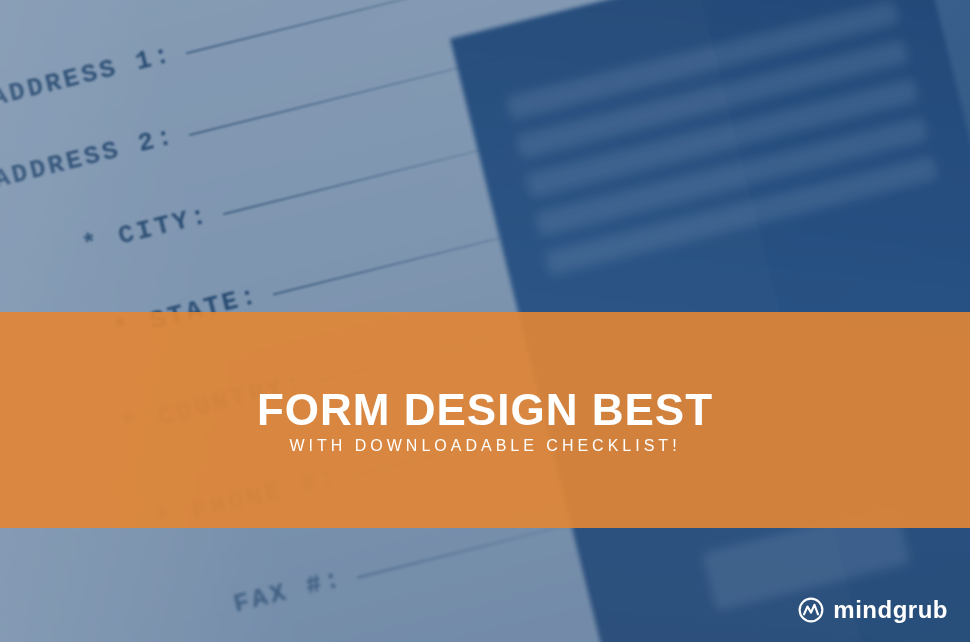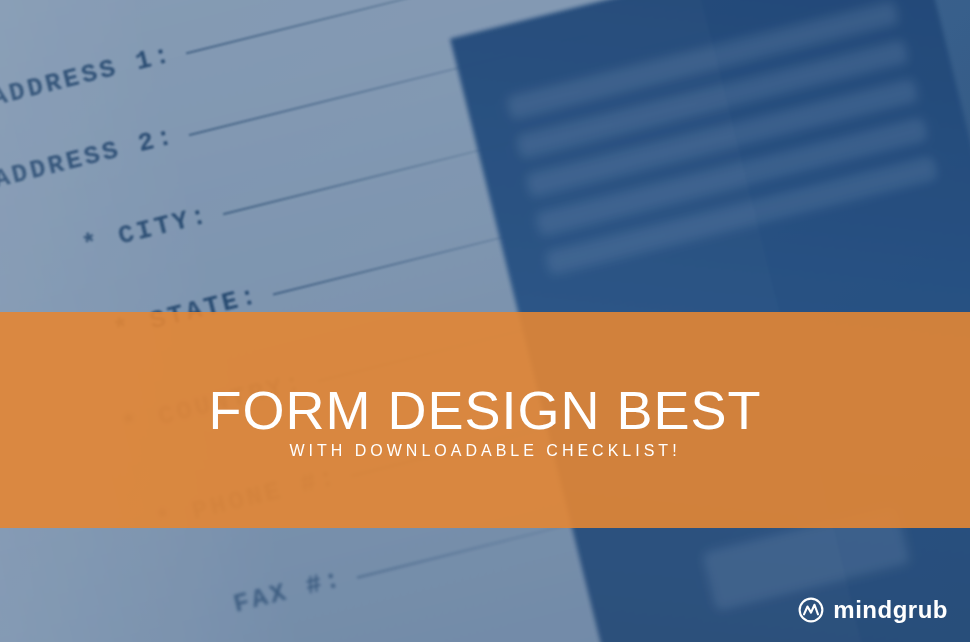--- a/index.html
+++ b/index.html
@@ -89,22 +89,22 @@
     background: rgba(227,134,52,0.90);
     display: flex;
     flex-direction: column;
     align-items: center;
     justify-content: center;
     text-align: center;
     padding: 0 40px;
   }
   .banner h1 {
     color: #ffffff;
-    font-weight: 400;
-    font-size: 54px;
+    font-weight: 700;
+    font-size: 44px;
     letter-spacing: 1px;
     line-height: 1.12;
     text-transform: uppercase;
   }
   .banner .sub {
     margin-top: 2px;
     color: #ffffff;
     font-size: 16px;
     letter-spacing: 4px;
     font-weight: 500;

